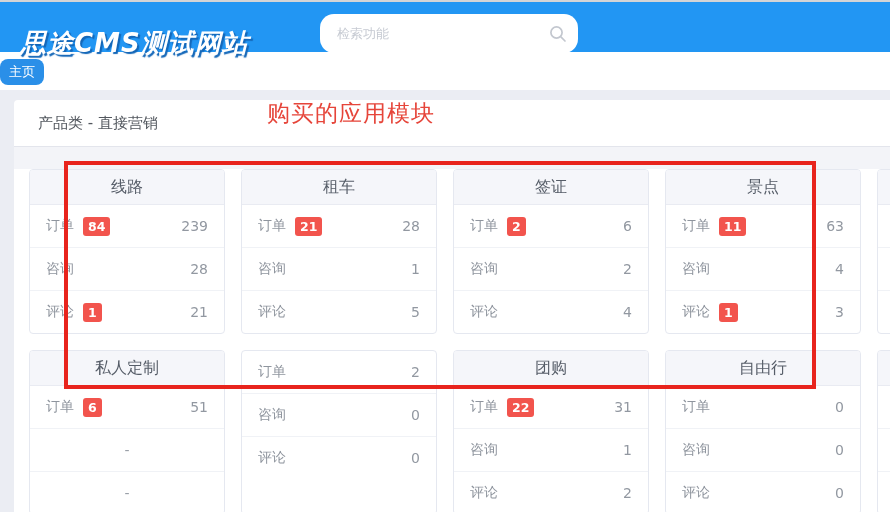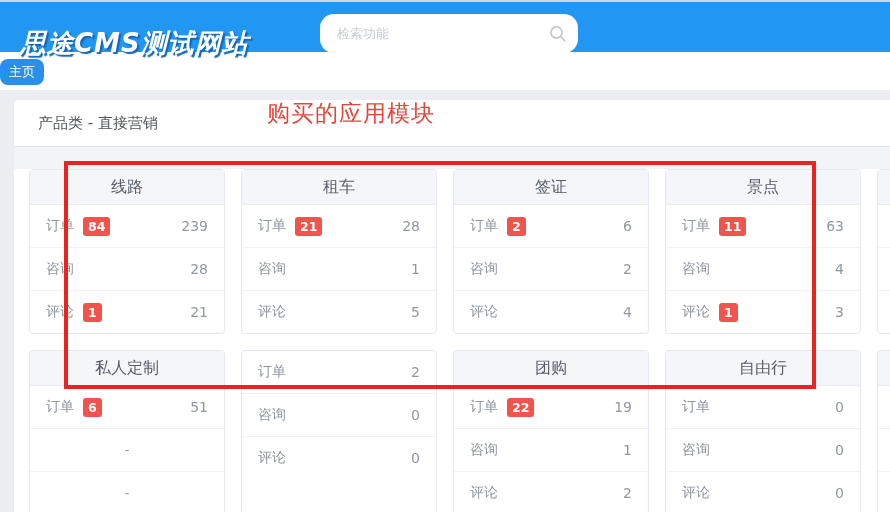--- a/index.html
+++ b/index.html
@@ -174,21 +174,21 @@
             <div class="card-row">
               <span>评论</span>
               <span class="val">0</span>
             </div>
           </div>
           <div class="card">
             <div class="card-header">团购</div>
             <div class="card-row">
               <span>订单</span>
               <span class="badge">22</span>
-              <span class="val">19</span>
+              <span class="val">31</span>
             </div>
             <div class="card-row">
               <span>咨询</span>
               <span class="val">1</span>
             </div>
             <div class="card-row">
               <span>评论</span>
               <span class="val">2</span>
             </div>
           </div>

